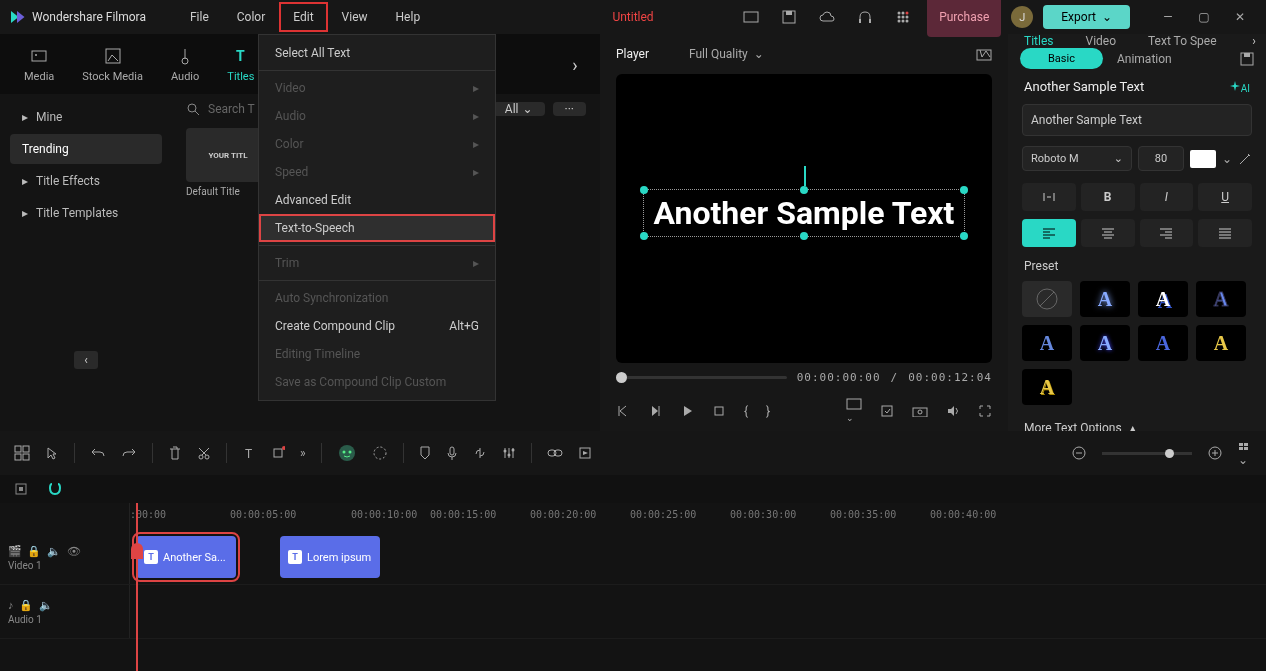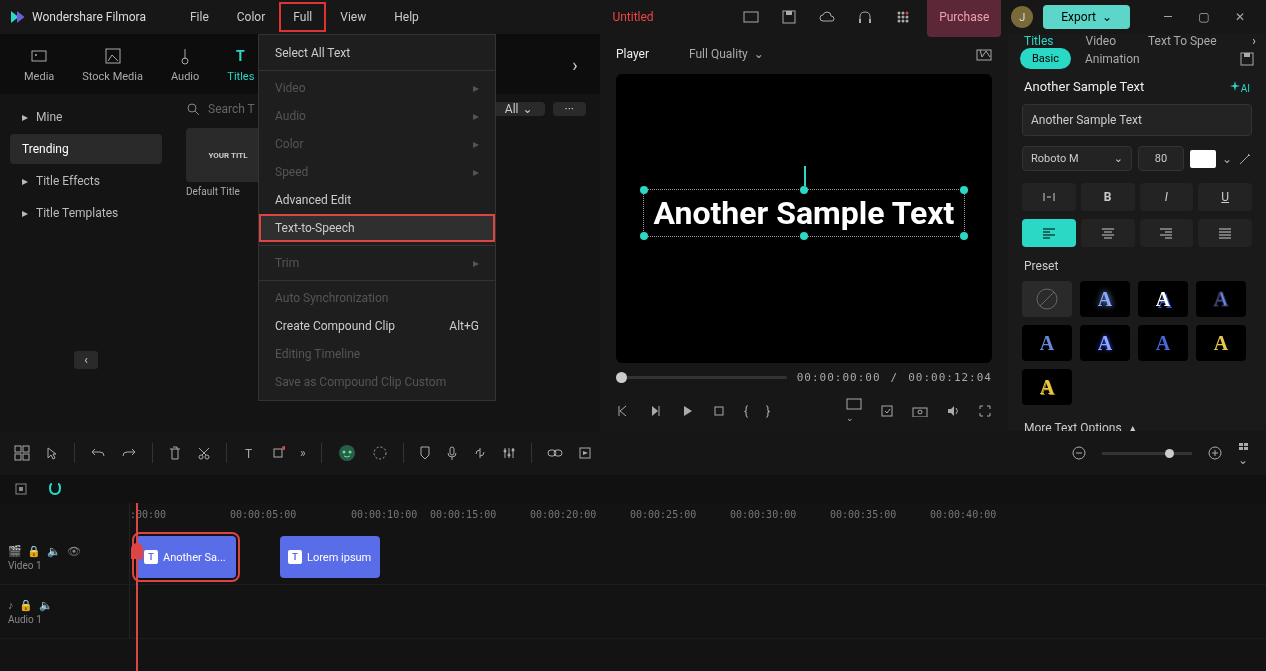--- a/index.html
+++ b/index.html
@@ -63,21 +63,21 @@
 .time-text { color: #aaa; font-size: 11px; font-family: monospace; letter-spacing: 1px; }
 .player-ctrls { height: 40px; display: flex; align-items: center; padding: 0 16px; gap: 18px; color: #aaa; }
 .player-ctrls > * { cursor: pointer; }
 .player-ctrls .spacer { flex: 1; }
 .right-panel { width: 258px; background: #1a1a1a; display: flex; flex-direction: column; }
 .rp-tabs { height: 44px; display: flex; align-items: center; }
 .rp-tab { padding: 0 16px; color: #aaa; font-size: 12px; cursor: pointer; height: 100%; display: flex; align-items: center; }
 .rp-tab.active { color: #29d8c5; }
 .rp-scroll { margin-left: auto; width: 24px; color: #ccc; text-align: center; cursor: pointer; }
 .rp-subtabs { height: 36px; display: flex; align-items: center; padding: 0 12px; gap: 14px; }
-.rp-pill { background: #29d8c5; color: #000; padding: 4px 12px; border-radius: 12px; font-size: 11px; cursor: pointer; }
+.rp-pill { background: #29d8c5; color: #000; padding: 4px 28px; border-radius: 12px; font-size: 11px; cursor: pointer; }
 .rp-subtab { color: #aaa; font-size: 12px; cursor: pointer; }
 .rp-save { margin-left: auto; color: #aaa; cursor: pointer; }
 .rp-title { padding: 10px 16px; color: #eee; font-size: 13px; display: flex; align-items: center; }
 .rp-title .ai { margin-left: auto; color: #29d8c5; font-size: 10px; cursor: pointer; }
 .rp-textarea { margin: 0 14px 10px; background: #232323; border: 1px solid #333; border-radius: 4px; height: 62px; padding: 8px; color: #ccc; font-size: 12px; }
 .rp-fontrow { display: flex; gap: 6px; padding: 0 14px 12px; align-items: center; }
 .rp-select { background: #232323; border: 1px solid #333; border-radius: 4px; padding: 5px 8px; color: #ccc; font-size: 11px; flex: 1; display: flex; align-items: center; justify-content: space-between; cursor: pointer; }
 .rp-num { background: #232323; border: 1px solid #333; border-radius: 4px; padding: 5px 8px; color: #ccc; font-size: 11px; width: 46px; text-align: center; }
 .rp-color { width: 26px; height: 18px; background: #fff; border-radius: 2px; cursor: pointer; }
 .rp-btnrow { display: flex; gap: 5px; padding: 0 14px 8px; }
@@ -127,21 +127,21 @@
   <div class="logo">
     <svg class="logo-icon" viewBox="0 0 24 24">
         <path fill="#29d8c5" d="M4 4 L14 12 L4 20 Z"></path>
         <path fill="#6b5fd8" d="M12 4 L22 12 L12 20 Z"></path>
       </svg>
     <span class="app-name">Wondershare Filmora</span>
   </div>
   <div class="menubar">
     <div class="menubar-item">File</div>
     <div class="menubar-item">Color</div>
-    <div class="menubar-item highlighted">Full</div>
+    <div class="menubar-item highlighted">Edit</div>
     <div class="menubar-item">View</div>
     <div class="menubar-item">Help</div>
   </div>
   <div class="title-center">Untitled</div>
   <div class="title-right">
     <div class="icon-btn">
         <svg width="16" height="12" viewBox="0 0 16 12">
           <rect x="1" y="1" width="14" height="10" stroke="#aaa" fill="none"></rect>
         </svg>
       </div>

